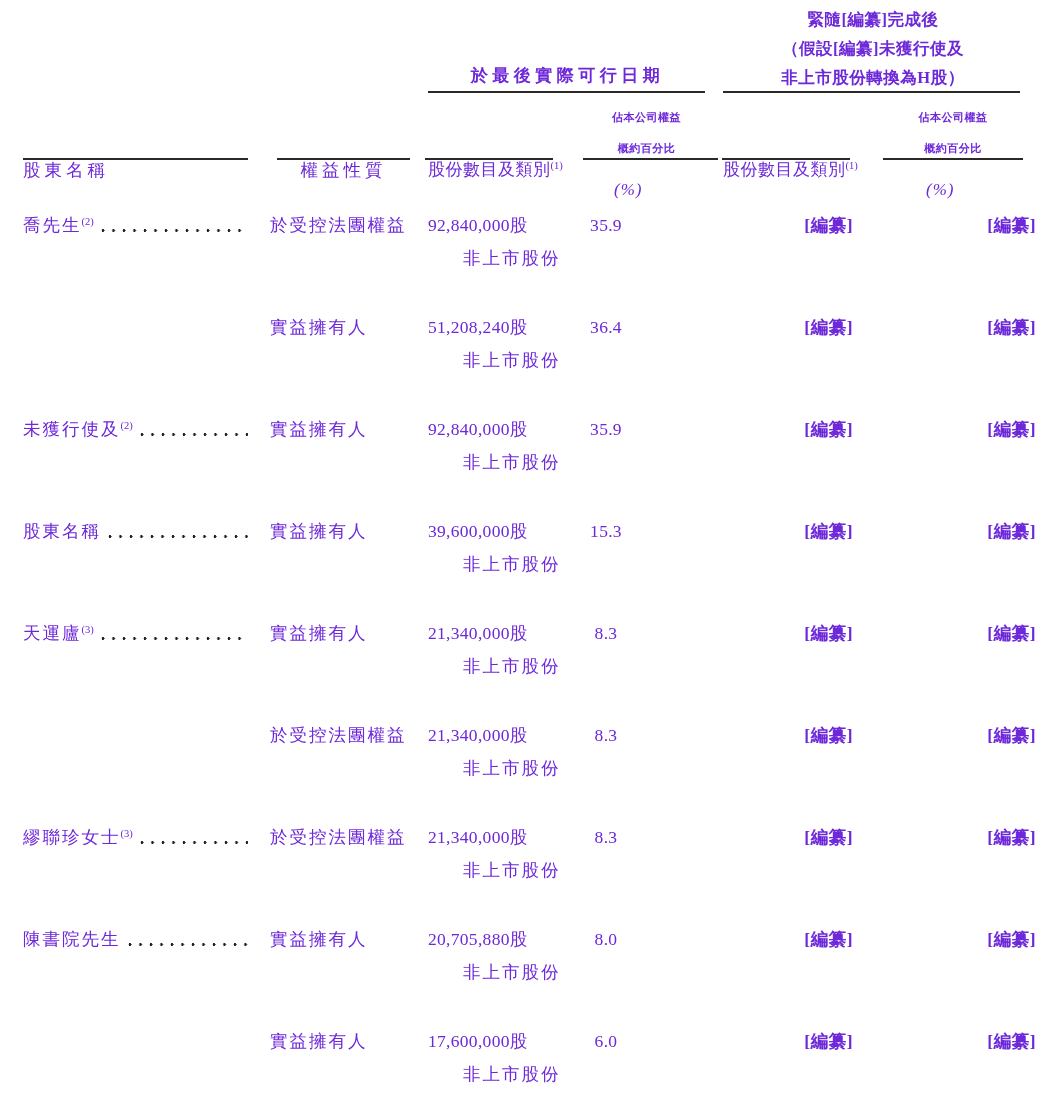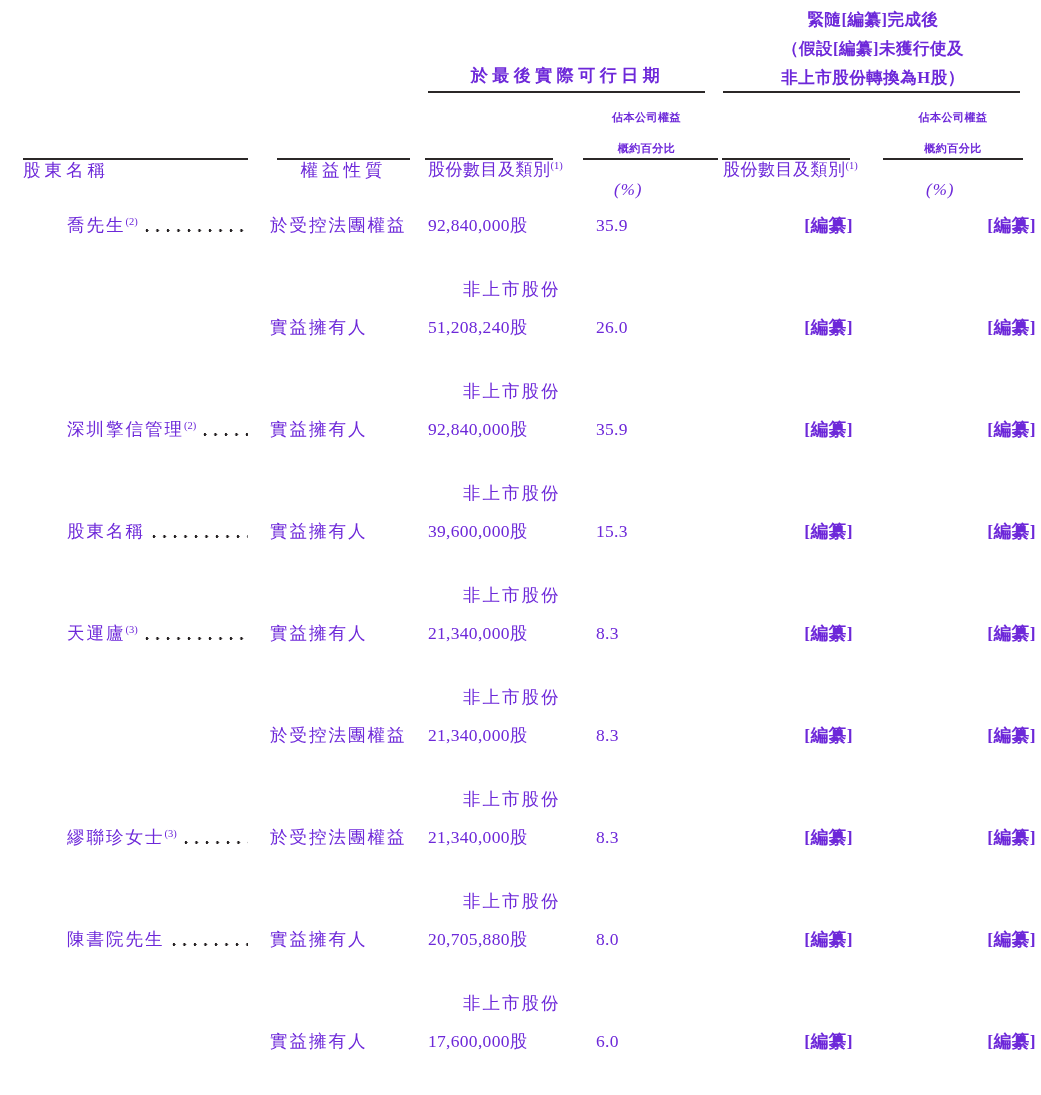--- a/index.html
+++ b/index.html
@@ -34,31 +34,31 @@
   .u-shares2{left:722px;width:128px;}
   .u-pct2{left:883px;width:140px;}
   .pctunit{top:180px;font-style:italic;font-size:17px;letter-spacing:1px;}
   .pu1{left:614px;}
   .pu2{left:926px;}
   
   #rows{position:absolute;left:0;top:209px;width:1041px;}
   .row{position:relative;height:102px;}
   .cell{position:absolute;top:0;line-height:33px;}
   .c-name{left:23px;width:228px;display:flex;align-items:flex-end;}
-  .c-name .nm{white-space:nowrap;letter-spacing:2px;margin-left:44px;}
+  .c-name .nm{white-space:nowrap;letter-spacing:2px;}
   .dots{
     flex:1 1 auto;height:5px;margin:0 3px 9px 7px;
     background-image:radial-gradient(circle at 2px 2.5px,#231f20 1.25px,rgba(0,0,0,0) 1.6px);
     background-size:10.5px 5px;background-repeat:repeat-x;background-position:0 0;
   }
   .c-nature{left:270px;width:152px;}
   .c-shares{left:428px;width:210px;}
-  .c-shares .l2{padding-left:35px;letter-spacing:2px;margin-top:31px;}
+  .c-shares .l2{padding-left:35px;letter-spacing:2px;}
   .num{letter-spacing:.3px;}
-  .c-pct{left:596px;width:130px;text-align:left;}
+  .c-pct{left:541px;width:130px;text-align:center;}
   .c-post-shares{left:723px;width:130px;text-align:right;font-weight:700;letter-spacing:.5px;}
   .c-post-pct{left:906px;width:130px;text-align:right;font-weight:700;letter-spacing:.5px;}
 </style>
 </head>
 <body>
 
 <div class="doc">
 
   <div class="abs g2">
     <div>緊隨[編纂]完成後</div>
@@ -111,28 +111,28 @@
     <div class="cell c-post-pct">[編纂]</div>
   </div>
 
   <div class="row">
 
     <div class="cell c-nature cjk">實益擁有人</div>
     <div class="cell c-shares">
       <div class="num">51,208,240股</div>
       <div class="l2">非上市股份</div>
     </div>
-    <div class="cell c-pct num">26.0</div>
-    <div class="cell c-post-shares">[編纂]</div>
-    <div class="cell c-post-pct">[編纂]</div>
-  </div>
-
-  <div class="row">
-    <div class="cell c-name">
-      <span class="nm"><span>深圳擎信管理</span><sup>(2)</sup></span>
+    <div class="cell c-pct num">36.4</div>
+    <div class="cell c-post-shares">[編纂]</div>
+    <div class="cell c-post-pct">[編纂]</div>
+  </div>
+
+  <div class="row">
+    <div class="cell c-name">
+      <span class="nm"><span>未獲行使及</span><sup>(2)</sup></span>
       <span class="dots"></span>
     </div>
     <div class="cell c-nature cjk">實益擁有人</div>
     <div class="cell c-shares">
       <div class="num">92,840,000股</div>
       <div class="l2">非上市股份</div>
     </div>
     <div class="cell c-pct num">35.9</div>
     <div class="cell c-post-shares">[編纂]</div>
     <div class="cell c-post-pct">[編纂]</div>

